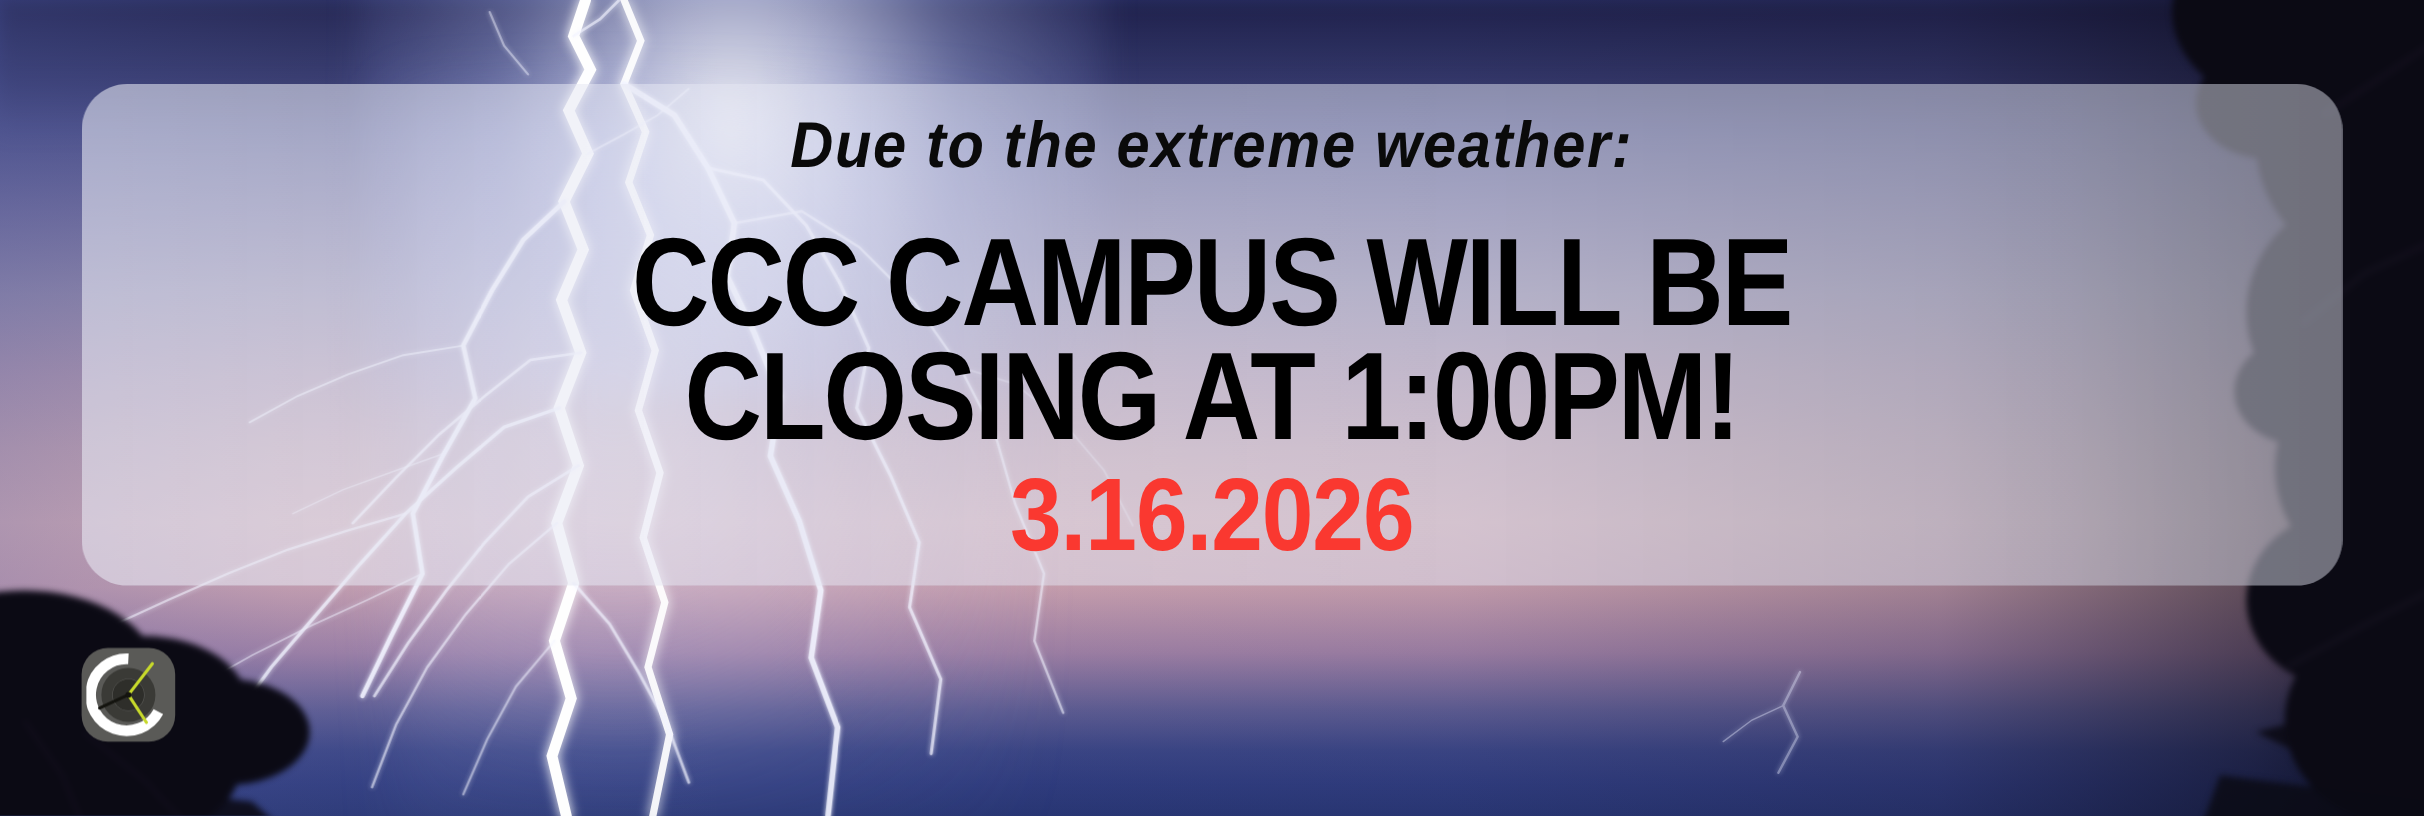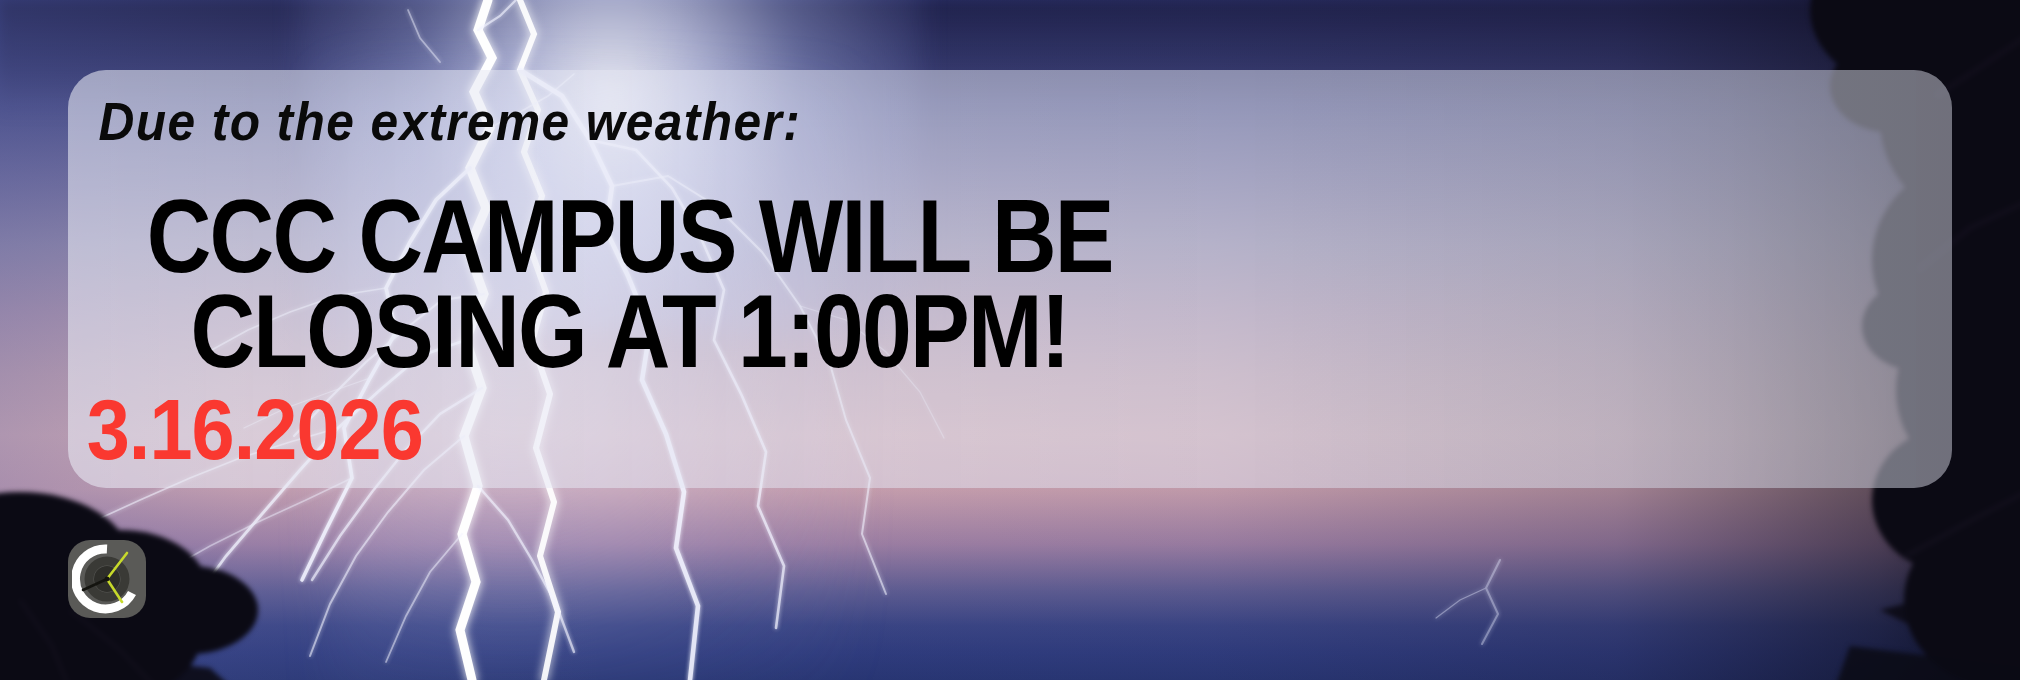--- a/index.html
+++ b/index.html
@@ -117,21 +117,21 @@
       rgba(120,120,130,0.10) 88%,
       rgba(90,90,100,0.22) 100%);
   }
 
   
   .content {
     position:absolute;
     left:68px; top:70px;
     width:1884px; height:418px;
     display:flex; flex-direction:column;
-    align-items:flex-start;
+    align-items:center;
     padding-top:24px;
   }
 
   .subtitle {
     font-family:"Liberation Sans Narrow","Liberation Sans", sans-serif;
     font-weight:700;
     font-style:italic;
     font-size:54px;
     letter-spacing:1.5px;
     color:#0a0a0a;

